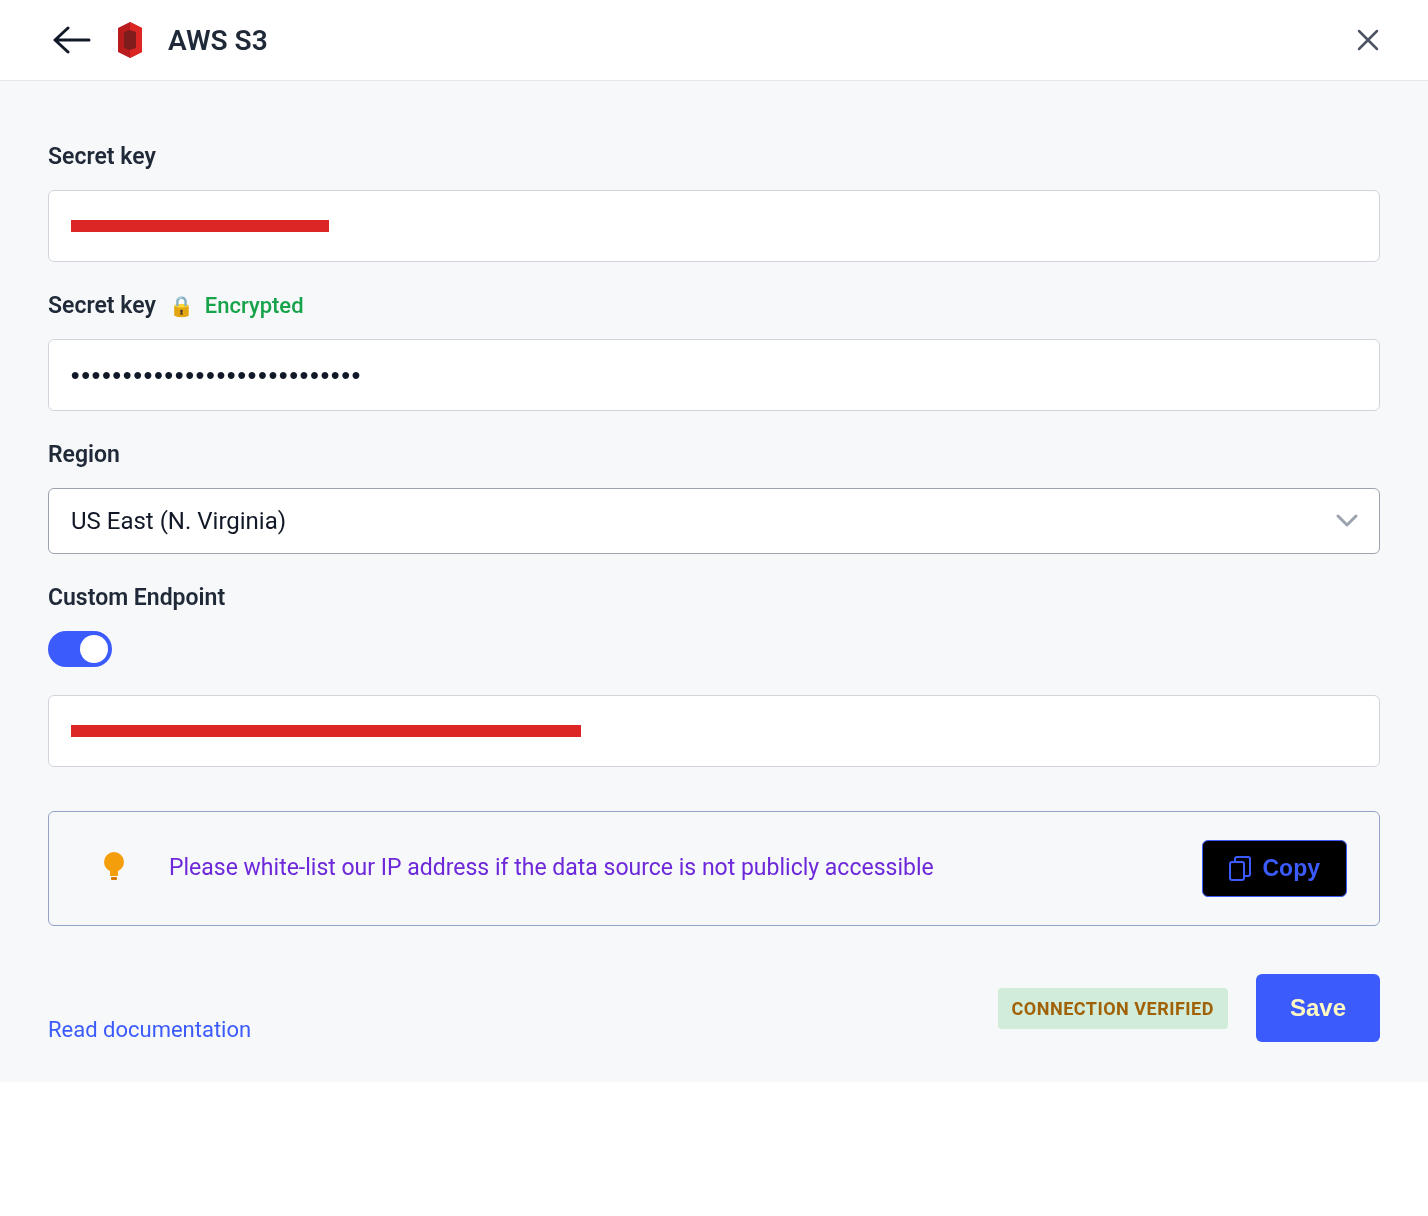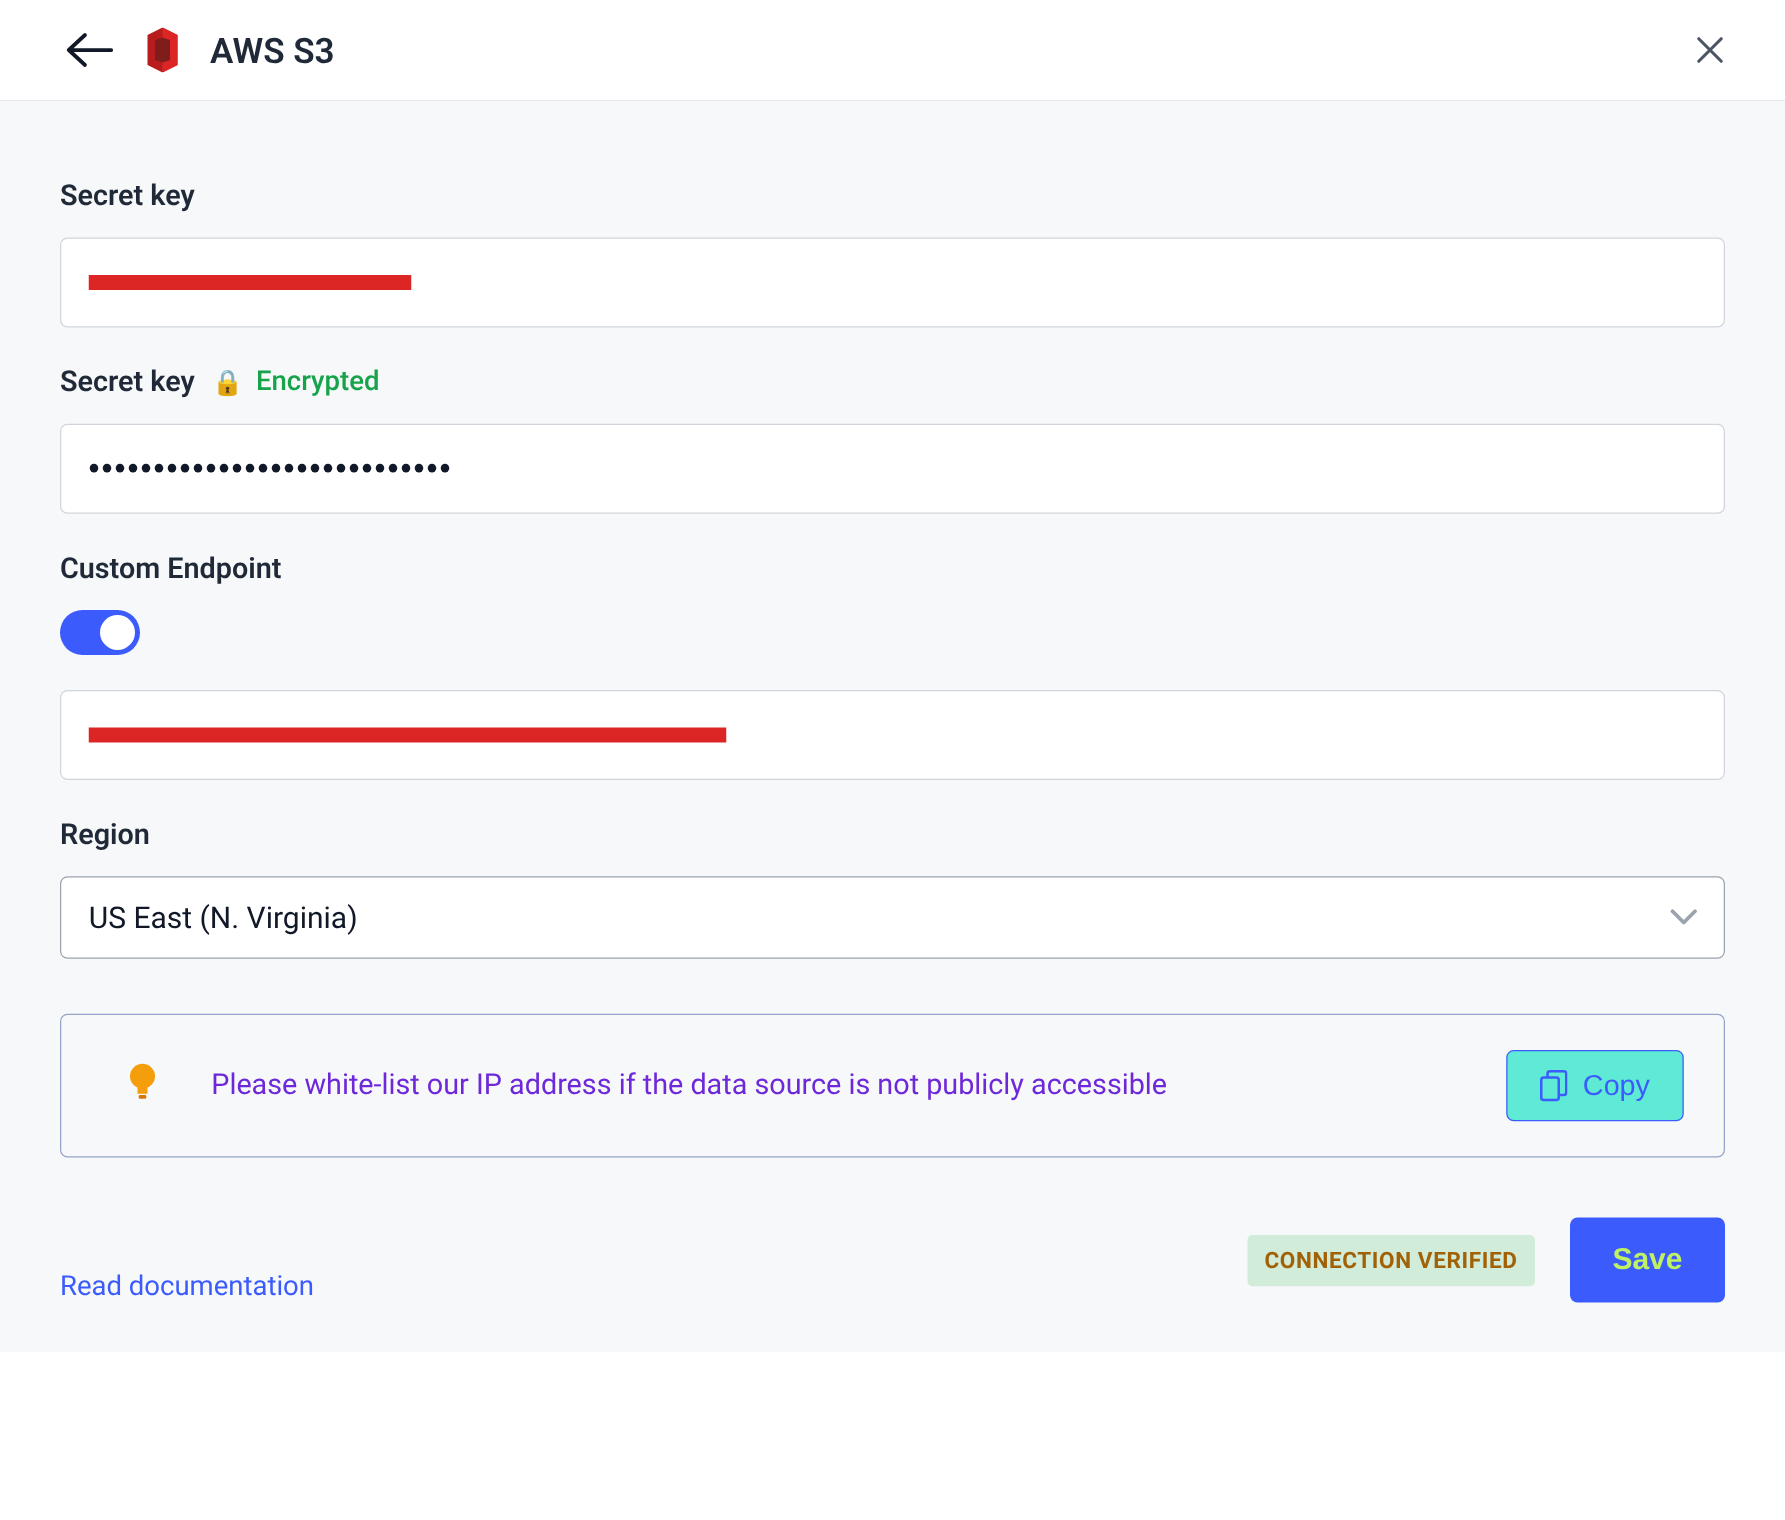--- a/index.html
+++ b/index.html
@@ -154,24 +154,24 @@
       flex-shrink: 0;
     }
     .notice-text {
       font-size: 23px;
       color: #6d28d9;
       line-height: 1.5;
       flex: 1;
     }
     .copy-btn {
       border: 1.5px solid #3b5bfd;
-      background: #5eead4;
+      background: #000000;
       color: #3b5bfd;
       font-size: 23px;
-      font-weight: 400;
+      font-weight: 700;
       padding: 14px 26px;
       border-radius: 6px;
       display: inline-flex;
       align-items: center;
       gap: 12px;
       cursor: pointer;
       flex-shrink: 0;
     }
     .footer {
       display: flex;
@@ -194,21 +194,21 @@
       background: #d1ecd9;
       color: #a16207;
       font-weight: 700;
       font-size: 18px;
       letter-spacing: 0.5px;
       padding: 10px 14px;
       border-radius: 4px;
     }
     .save-btn {
       background: #3b5bfd;
-      color: #bef264;
+      color: #fef9c3;
       font-size: 24px;
       font-weight: 600;
       border: none;
       padding: 20px 34px;
       border-radius: 6px;
       cursor: pointer;
     }
   </style>
 </head>
 <body>
@@ -247,44 +247,44 @@
 
   <div class="field">
     <div class="field-label">
       <span>Secret key</span>
       <span class="encrypted-badge">
         <span class="lock-icon">🔒</span>
         <span>Encrypted</span>
       </span>
     </div>
     <input class="text-input" type="text" readonly="" style="letter-spacing: 2px; font-weight: 700;" value="••••••••••••••••••••••••••••">
-  </div>
-
-  <div class="field">
-    <div class="field-label">Custom Endpoint</div>
-    <div class="toggle">
-      <div class="toggle-knob"></div>
-    </div>
-    <div class="redacted-container">
-      <span class="redacted-bar redacted-2"></span>
-    </div>
   </div>
 
   <div class="field">
     <div class="field-label">Region</div>
     <div class="select-wrap">
       <div class="select" style="display:flex;align-items:center;">
         <span>US East (N. Virginia)</span>
       </div>
       <svg class="chevron" width="22" height="14" viewBox="0 0 22 14">
         <path d="M 2 2 L 11 11 L 20 2" stroke="#9ca3af" stroke-width="3" fill="none" stroke-linecap="round" stroke-linejoin="round"></path>
       </svg>
     </div>
   </div>
 
+  <div class="field">
+    <div class="field-label">Custom Endpoint</div>
+    <div class="toggle">
+      <div class="toggle-knob"></div>
+    </div>
+    <div class="redacted-container">
+      <span class="redacted-bar redacted-2"></span>
+    </div>
+  </div>
+
   <div class="notice-box">
     <span class="bulb-icon">
       <svg width="26" height="30" viewBox="0 0 26 30">
         <circle cx="13" cy="11" r="10" fill="#f59e0b"></circle>
         <rect x="9" y="20" width="8" height="5" fill="#f59e0b"></rect>
         <rect x="10" y="26" width="6" height="3" fill="#d97706" rx="1"></rect>
       </svg>
     </span>
     <div class="notice-text">Please white-list our IP address if the data source is not publicly accessible</div>
     <button class="copy-btn">

